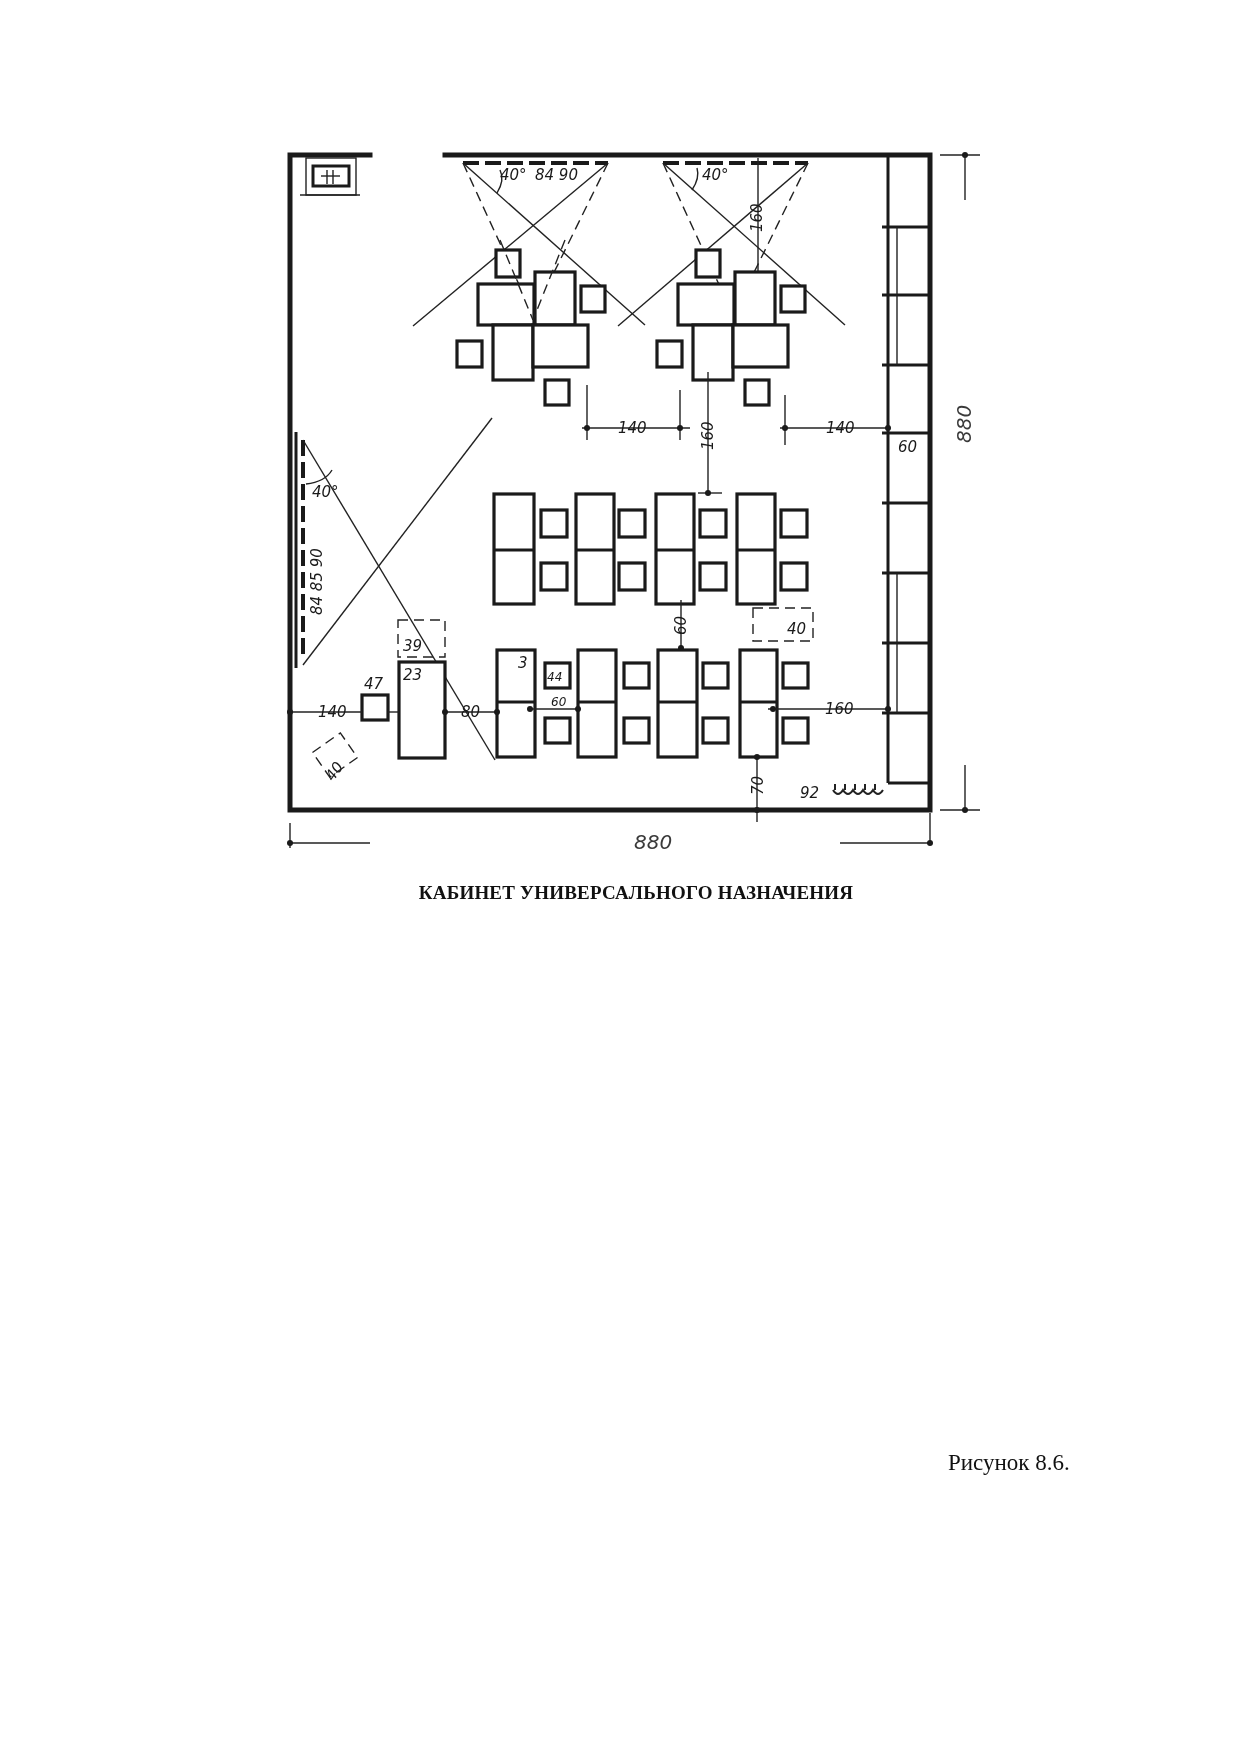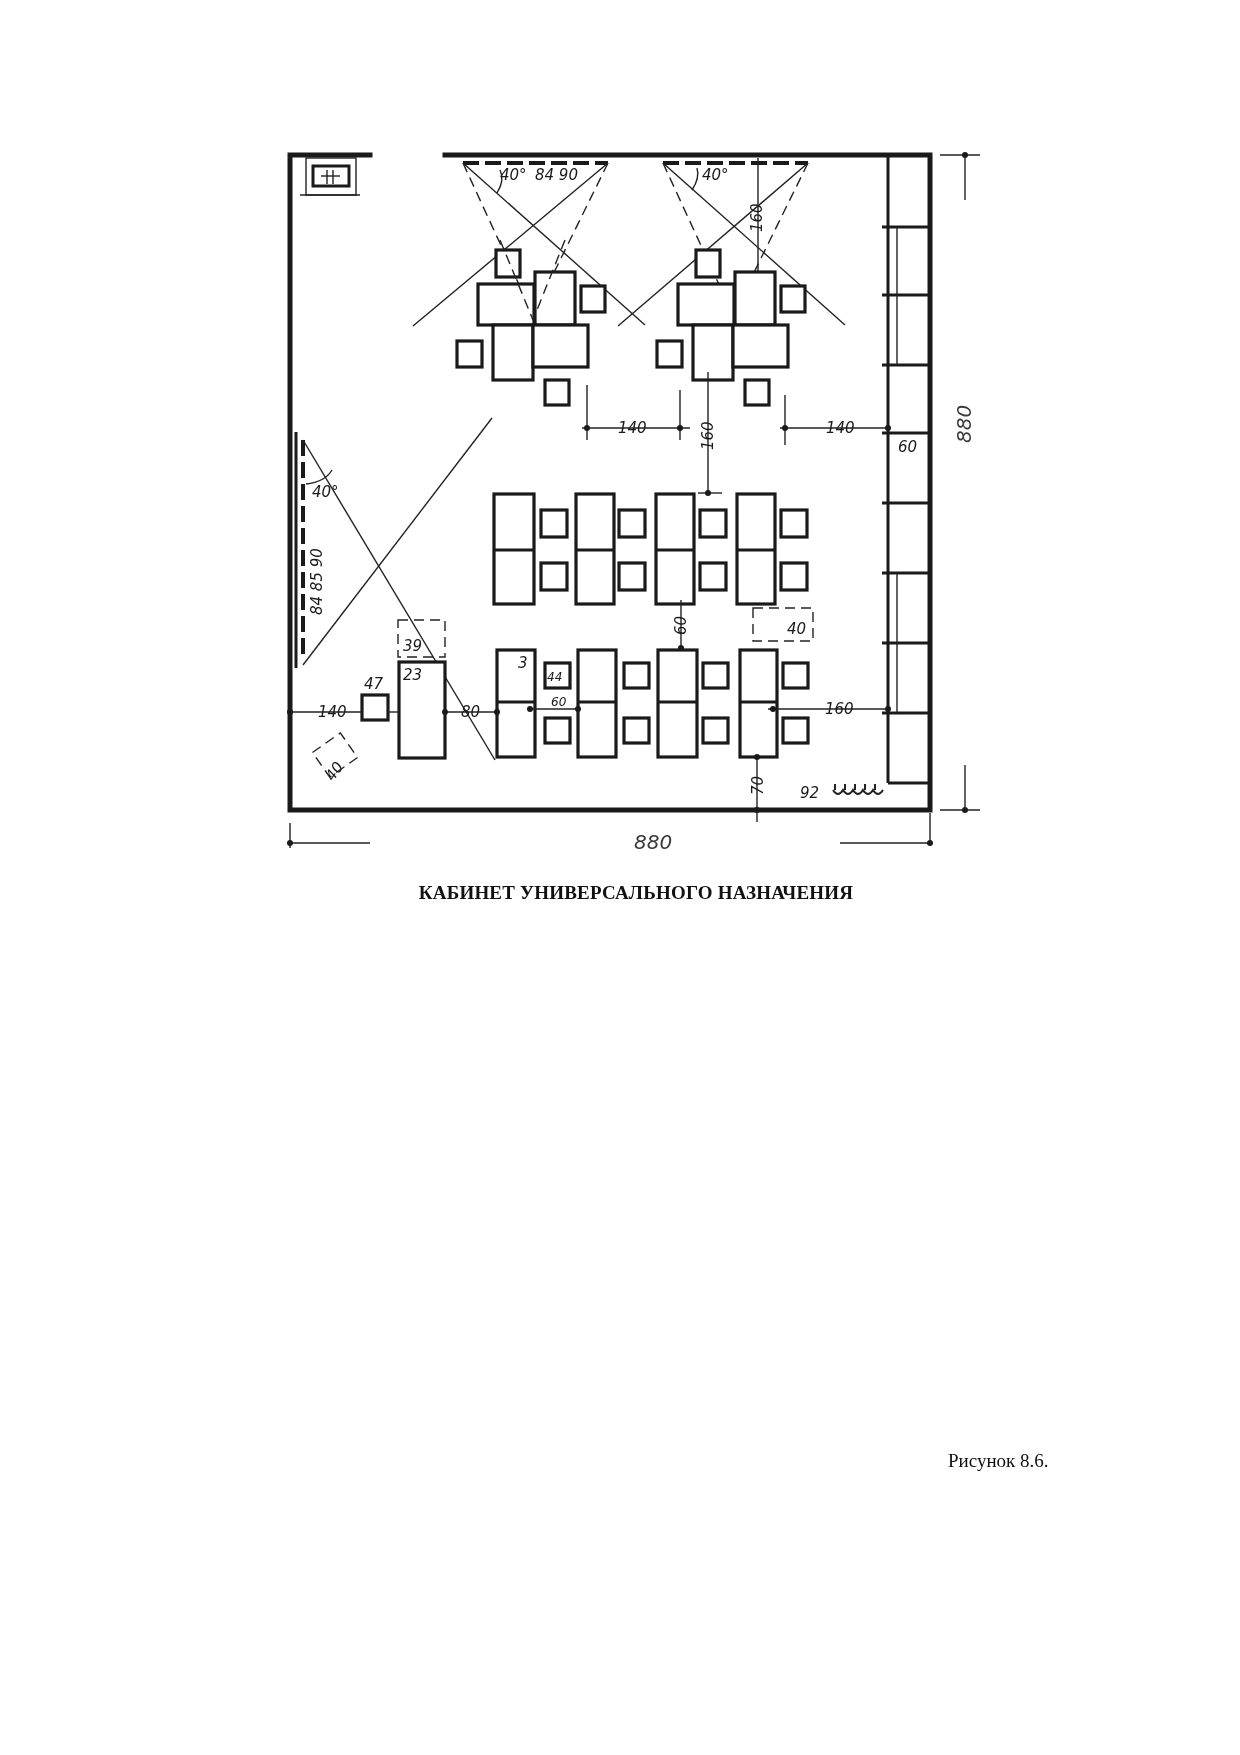--- a/index.html
+++ b/index.html
@@ -13,21 +13,21 @@
   .dashbold { stroke: #1a1a1a; stroke-width: 4; fill: none; stroke-dasharray: 16 6; }
   .dimtxt { font-family: "DejaVu Sans", sans-serif; font-style: italic; font-size: 15px; fill: #1a1a1a; }
   .bigdim { font-family: "DejaVu Sans", sans-serif; font-style: italic; font-size: 20px; fill: #3a3a3a; }
   .dot { fill: #1a1a1a; }
   #caption {
     position: absolute; left: 16px; width: 1240px; top: 882px; text-align: center;
     font-family: "Liberation Serif", serif; font-weight: bold; font-size: 19px; color: #111; letter-spacing: 0.2px;
   }
   #figure-label {
     position: absolute; left: 948px; top: 1450px;
-    font-family: "Liberation Serif", serif; font-size: 19px; color: #111;
+    font-family: "Liberation Serif", serif; font-size: 23px; color: #111;
   }
 </style>
 </head>
 <body>
 
 <svg id="plan" viewBox="0 0 1240 900" xmlns="http://www.w3.org/2000/svg">
 
   <g>
     <polyline class="wall" points="370,155 290,155 290,810 930,810 930,155 445,155"></polyline>
   </g>

